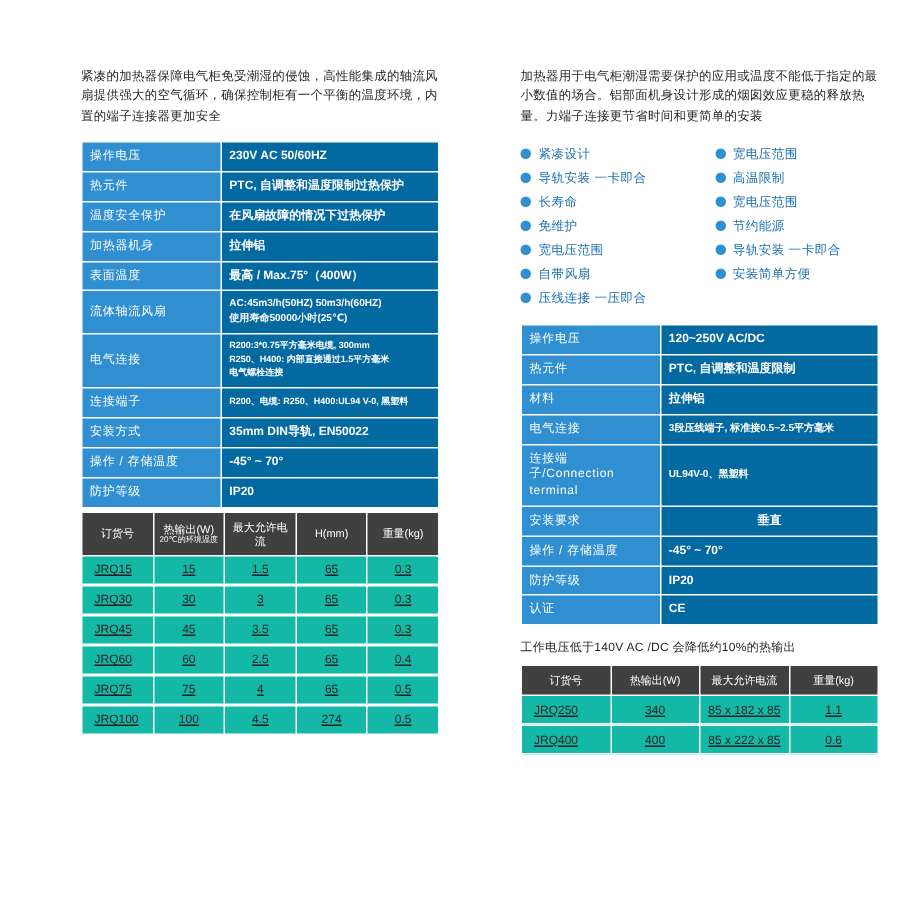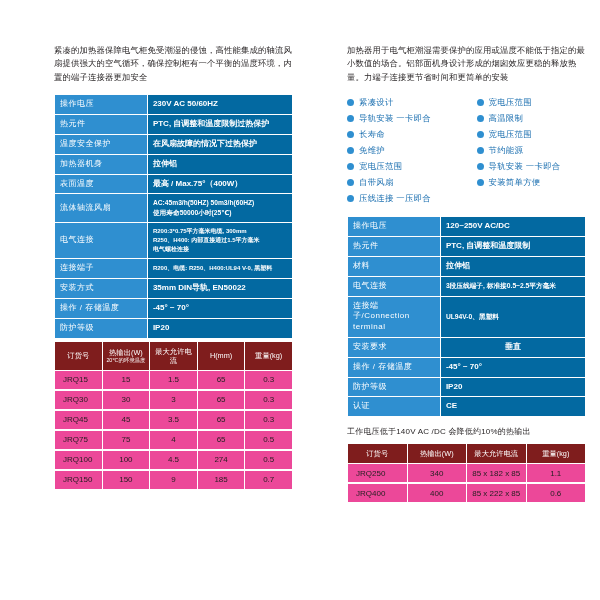--- a/index.html
+++ b/index.html
@@ -108,40 +108,41 @@
 
   
   .data {
     width: 100%;
     border-collapse: separate;
     border-spacing: 1px;
     table-layout: fixed;
     margin-top: 2px;
   }
   .data th {
-    background: #7f1d1d;
+    background: #404040;
     color: #ffffff;
     font-size: 7.3px;
     font-weight: normal;
     padding: 5px 2px;
     line-height: 1.25;
     text-align: center;
   }
   .data th .sub {
     font-size: 5.4px;
     display: block;
     line-height: 1.2;
   }
   .data td {
-    background: #ec4899;
+    background: #14b8a6;
     color: #231f20;
     font-size: 8px;
     padding: 4.5px 2px;
     text-align: center;
     border-bottom: 1px solid #ffffff;
+    text-decoration: underline;
   }
   .data td.first {
     text-align: left;
     padding-left: 8px;
   }
   .note {
     font-size: 8px;
     color: #231f20;
     margin: 9px 0 6px 0;
     letter-spacing: 0.2px;
@@ -234,40 +235,40 @@
               <td>0.3</td>
             </tr>
             <tr>
               <td class="first">JRQ45</td>
               <td>45</td>
               <td>3.5</td>
               <td>65</td>
               <td>0.3</td>
             </tr>
             <tr>
+              <td class="first">JRQ60</td>
+              <td>60</td>
+              <td>2.5</td>
+              <td>65</td>
+              <td>0.4</td>
+            </tr>
+            <tr>
               <td class="first">JRQ75</td>
               <td>75</td>
               <td>4</td>
               <td>65</td>
               <td>0.5</td>
             </tr>
             <tr>
               <td class="first">JRQ100</td>
               <td>100</td>
               <td>4.5</td>
               <td>274</td>
               <td>0.5</td>
             </tr>
-            <tr>
-              <td class="first">JRQ150</td>
-              <td>150</td>
-              <td>9</td>
-              <td>185</td>
-              <td>0.7</td>
-            </tr>
           </tbody>
       </table>
     </div>
 
     <div class="col">
       <div class="intro">加热器用于电气柜潮湿需要保护的应用或温度不能低于指定的最小数值的场合。铝部面机身设计形成的烟囱效应更稳的释放热量。力端子连接更节省时间和更简单的安装</div>
 
       <div class="features">
         <div class="fcol" id="features-left">
             <div class="frow">

